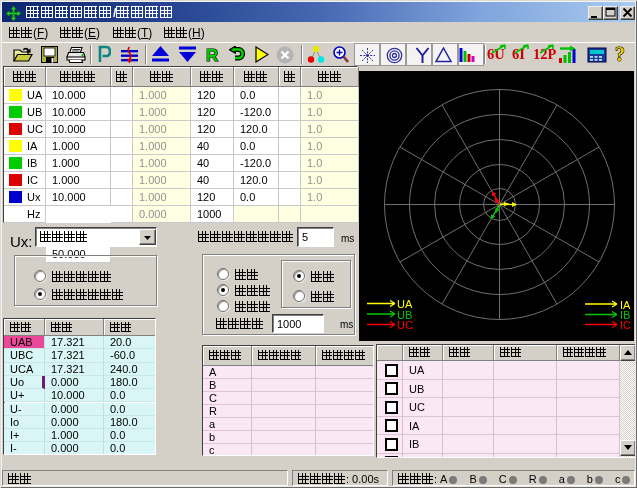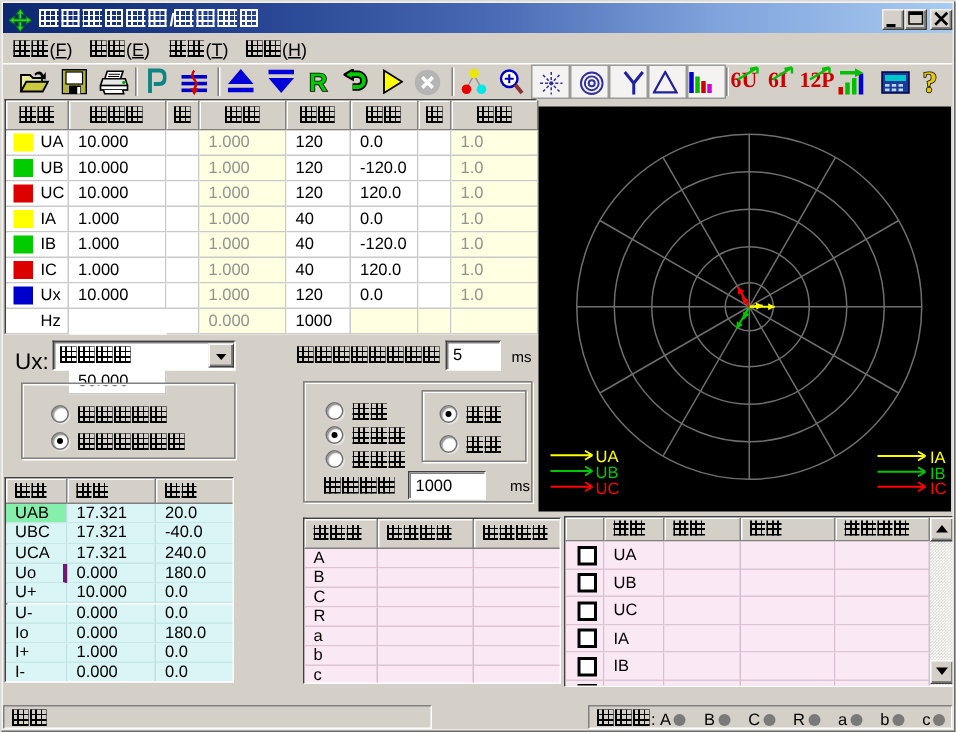--- a/index.html
+++ b/index.html
@@ -374,26 +374,26 @@
     <path d="M226 253.5 L258 253.5 M258 253.5 L253 250.5 M258 253.5 L253 256.5" stroke="#FF0000" stroke-width="1.3" fill="none"></path>
     <text x="261" y="258" fill="#FF0000">IC</text>
   </g>
 </svg>
 </div>
 
 <div id="btl" class="btbl" style="left:3px;top:318px;width:153px;height:137px">
     <div class="bh" style="left:0px;top:0;width:41px;height:17px;line-height:16px"><i class="c cs"></i><i class="c cs"></i></div>
     <div class="bh" style="left:41px;top:0;width:59px;height:17px;line-height:16px"><i class="c cs"></i><i class="c cs"></i></div>
     <div class="bh" style="left:100px;top:0;width:53px;height:17px;line-height:16px"><i class="c cs"></i><i class="c cs"></i></div>
-    <div class="bc" style="left:0px;top:17px;width:41px;height:13.3px;line-height:13.3px;background:#86efac;border-right:1px solid #BFE0E0;border-bottom:1px solid #C8E8E8">UAB</div>
+    <div class="bc" style="left:0px;top:17px;width:41px;height:13.3px;line-height:13.3px;background:#ec4899;border-right:1px solid #BFE0E0;border-bottom:1px solid #C8E8E8">UAB</div>
     <div class="bc" style="left:41px;top:17px;width:59px;height:13.3px;line-height:13.3px;background:#D9F5F5;border-right:1px solid #BFE0E0;border-bottom:1px solid #C8E8E8">17.321</div>
     <div class="bc" style="left:100px;top:17px;width:53px;height:13.3px;line-height:13.3px;background:#D9F5F5;border-right:1px solid #BFE0E0;border-bottom:1px solid #C8E8E8">20.0</div>
     <div class="bc" style="left:0px;top:30.3px;width:41px;height:13.3px;line-height:13.3px;background:#D9F5F5;border-right:1px solid #BFE0E0;border-bottom:1px solid #C8E8E8">UBC</div>
     <div class="bc" style="left:41px;top:30.3px;width:59px;height:13.3px;line-height:13.3px;background:#D9F5F5;border-right:1px solid #BFE0E0;border-bottom:1px solid #C8E8E8">17.321</div>
-    <div class="bc" style="left:100px;top:30.3px;width:53px;height:13.3px;line-height:13.3px;background:#D9F5F5;border-right:1px solid #BFE0E0;border-bottom:1px solid #C8E8E8">-40.0</div>
+    <div class="bc" style="left:100px;top:30.3px;width:53px;height:13.3px;line-height:13.3px;background:#D9F5F5;border-right:1px solid #BFE0E0;border-bottom:1px solid #C8E8E8">-60.0</div>
     <div class="bc" style="left:0px;top:43.6px;width:41px;height:13.3px;line-height:13.3px;background:#D9F5F5;border-right:1px solid #BFE0E0;border-bottom:1px solid #C8E8E8">UCA</div>
     <div class="bc" style="left:41px;top:43.6px;width:59px;height:13.3px;line-height:13.3px;background:#D9F5F5;border-right:1px solid #BFE0E0;border-bottom:1px solid #C8E8E8">17.321</div>
     <div class="bc" style="left:100px;top:43.6px;width:53px;height:13.3px;line-height:13.3px;background:#D9F5F5;border-right:1px solid #BFE0E0;border-bottom:1px solid #C8E8E8">240.0</div>
     <div class="bc" style="left:0px;top:56.900000000000006px;width:41px;height:13.3px;line-height:13.3px;background:#D9F5F5;border-right:3px solid #701a75;border-bottom:1px solid #C8E8E8">Uo</div>
     <div class="bc" style="left:41px;top:56.900000000000006px;width:59px;height:13.3px;line-height:13.3px;background:#D9F5F5;border-right:1px solid #BFE0E0;border-bottom:1px solid #C8E8E8">0.000</div>
     <div class="bc" style="left:100px;top:56.900000000000006px;width:53px;height:13.3px;line-height:13.3px;background:#D9F5F5;border-right:1px solid #BFE0E0;border-bottom:1px solid #C8E8E8">180.0</div>
     <div class="bc" style="left:0px;top:70.2px;width:41px;height:13.3px;line-height:13.3px;background:#D9F5F5;border-right:1px solid #BFE0E0;border-bottom:1px solid #C8E8E8">U+</div>
     <div class="bc" style="left:41px;top:70.2px;width:59px;height:13.3px;line-height:13.3px;background:#D9F5F5;border-right:1px solid #BFE0E0;border-bottom:1px solid #C8E8E8">10.000</div>
     <div class="bc" style="left:100px;top:70.2px;width:53px;height:13.3px;line-height:13.3px;background:#D9F5F5;border-right:1px solid #BFE0E0;border-bottom:1px solid #C8E8E8">0.0</div>
     <div class="bc" style="left:0px;top:83.5px;width:41px;height:13.3px;line-height:13.3px;background:#D9F5F5;border-right:1px solid #BFE0E0;border-bottom:1px solid #C8E8E8">U-</div>
@@ -482,17 +482,18 @@
     <div class="abs" style="left:243px;top:0;width:16px;height:16px;background:#D4D0C8;border-top:1px solid #fff;border-left:1px solid #fff;border-right:1px solid #404040;border-bottom:1px solid #404040;box-shadow:inset -1px -1px 0 #808080"><svg width="14" height="14">
         <polygon points="7,4 11,9 3,9" fill="#000"></polygon>
       </svg></div>
     <div class="abs" style="left:243px;top:95px;width:16px;height:16px;background:#D4D0C8;border-top:1px solid #fff;border-left:1px solid #fff;border-right:1px solid #404040;border-bottom:1px solid #404040;box-shadow:inset -1px -1px 0 #808080"><svg width="14" height="14">
         <polygon points="7,9 11,4 3,4" fill="#000"></polygon>
       </svg></div>
   </div>
 
 <div id="status" class="abs">
   <div class="spanel" style="left:0px;width:286px"><i class="c"></i><i class="c"></i></div>
+  <div class="spanel" style="left:290px;width:96px"><i class="c"></i><i class="c"></i><i class="c"></i><i class="c"></i>: 0.00s</div>
   <div class="spanel" style="left:390px;width:243px"><i class="c"></i><i class="c"></i><i class="c"></i>:<span id="dots"><span style="margin-left:3px">A</span><span class="dot" style="margin-left:2px"></span><span style="margin-left:12px">B</span><span class="dot" style="margin-left:2px"></span><span style="margin-left:12px">C</span><span class="dot" style="margin-left:2px"></span><span style="margin-left:12px">R</span><span class="dot" style="margin-left:2px"></span><span style="margin-left:12px">a</span><span class="dot" style="margin-left:2px"></span><span style="margin-left:12px">b</span><span class="dot" style="margin-left:2px"></span><span style="margin-left:12px">c</span><span class="dot" style="margin-left:2px"></span></span></div>
 </div>
 
 <div style="position:absolute;left:0;top:0;width:637px;height:488px;pointer-events:none;z-index:99;
   box-shadow: inset 1px 1px 0 #DCDAD5, inset -1px -1px 0 #6A6A6A, inset 2px 2px 0 #F4F3F1, inset -2px -2px 0 #EBE9E4"></div>
 
 </body></html>

